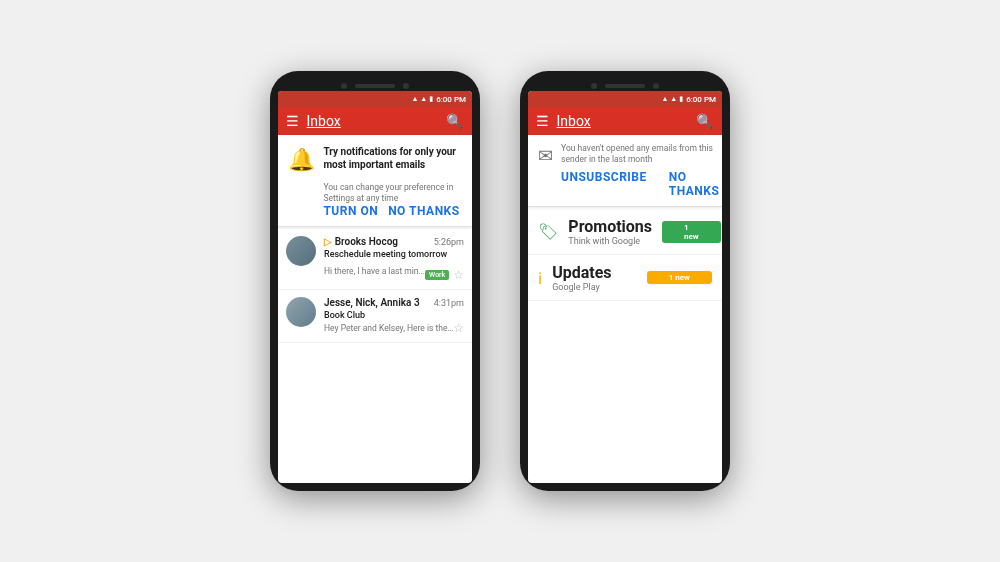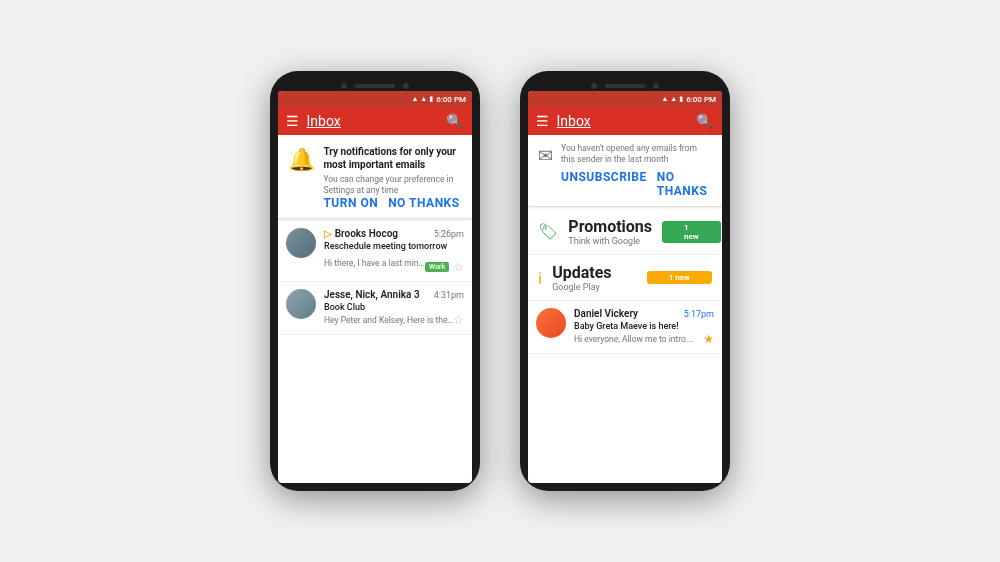--- a/index.html
+++ b/index.html
@@ -130,21 +130,21 @@
 
     .notif-content {
       flex: 1;
     }
 
     .notif-title {
       font-size: 10px;
       font-weight: 700;
       color: #212121;
       line-height: 1.3;
-      margin-bottom: 3px;
+      margin-bottom: 11px;
     }
 
     .notif-body {
       font-size: 8.5px;
       color: #757575;
       line-height: 1.3;
     }
 
     .notif-actions {
       display: flex;
@@ -289,21 +289,21 @@
 
     .unsub-body {
       font-size: 8.5px;
       color: #757575;
       line-height: 1.3;
       margin-bottom: 5px;
     }
 
     .unsub-actions {
       display: flex;
-      gap: 10px;
+      gap: 22px;
     }
 
     .category-item {
       display: flex;
       align-items: center;
       padding: 8px 10px;
       gap: 10px;
       border-bottom: 1px solid #f0f0f0;
     }
 
@@ -482,30 +482,14 @@
     </div>
     <div class="category-item">
       <span class="category-icon category-icon-updates">ℹ</span>
       <div class="category-content">
         <div class="category-name">Updates</div>
         <div class="category-sub">Google Play</div>
       </div>
       <span class="new-badge new-badge-yellow">1 new</span>
     </div>
 
-    <div class="email-item">
-      <div class="avatar daniel-avatar">
-        <div style="width:100%;height:100%;background:linear-gradient(135deg,#ff7043,#e64a19);"></div>
-      </div>
-      <div class="email-content">
-        <div class="email-header">
-          <span class="email-sender">Daniel Vickery</span>
-          <span class="email-time" style="color:#1a73e8;">5:17pm</span>
-        </div>
-        <div class="email-subject">Baby Greta Maeve is here!</div>
-        <div style="display:flex;align-items:center;justify-content:space-between;">
-          <span class="email-preview" style="max-width:130px;">Hi everyone, Allow me to intro...</span>
-          <span class="star-icon star-filled">★</span>
-        </div>
-      </div>
-    </div>
   </div>
 </div>
 
 </body></html>

